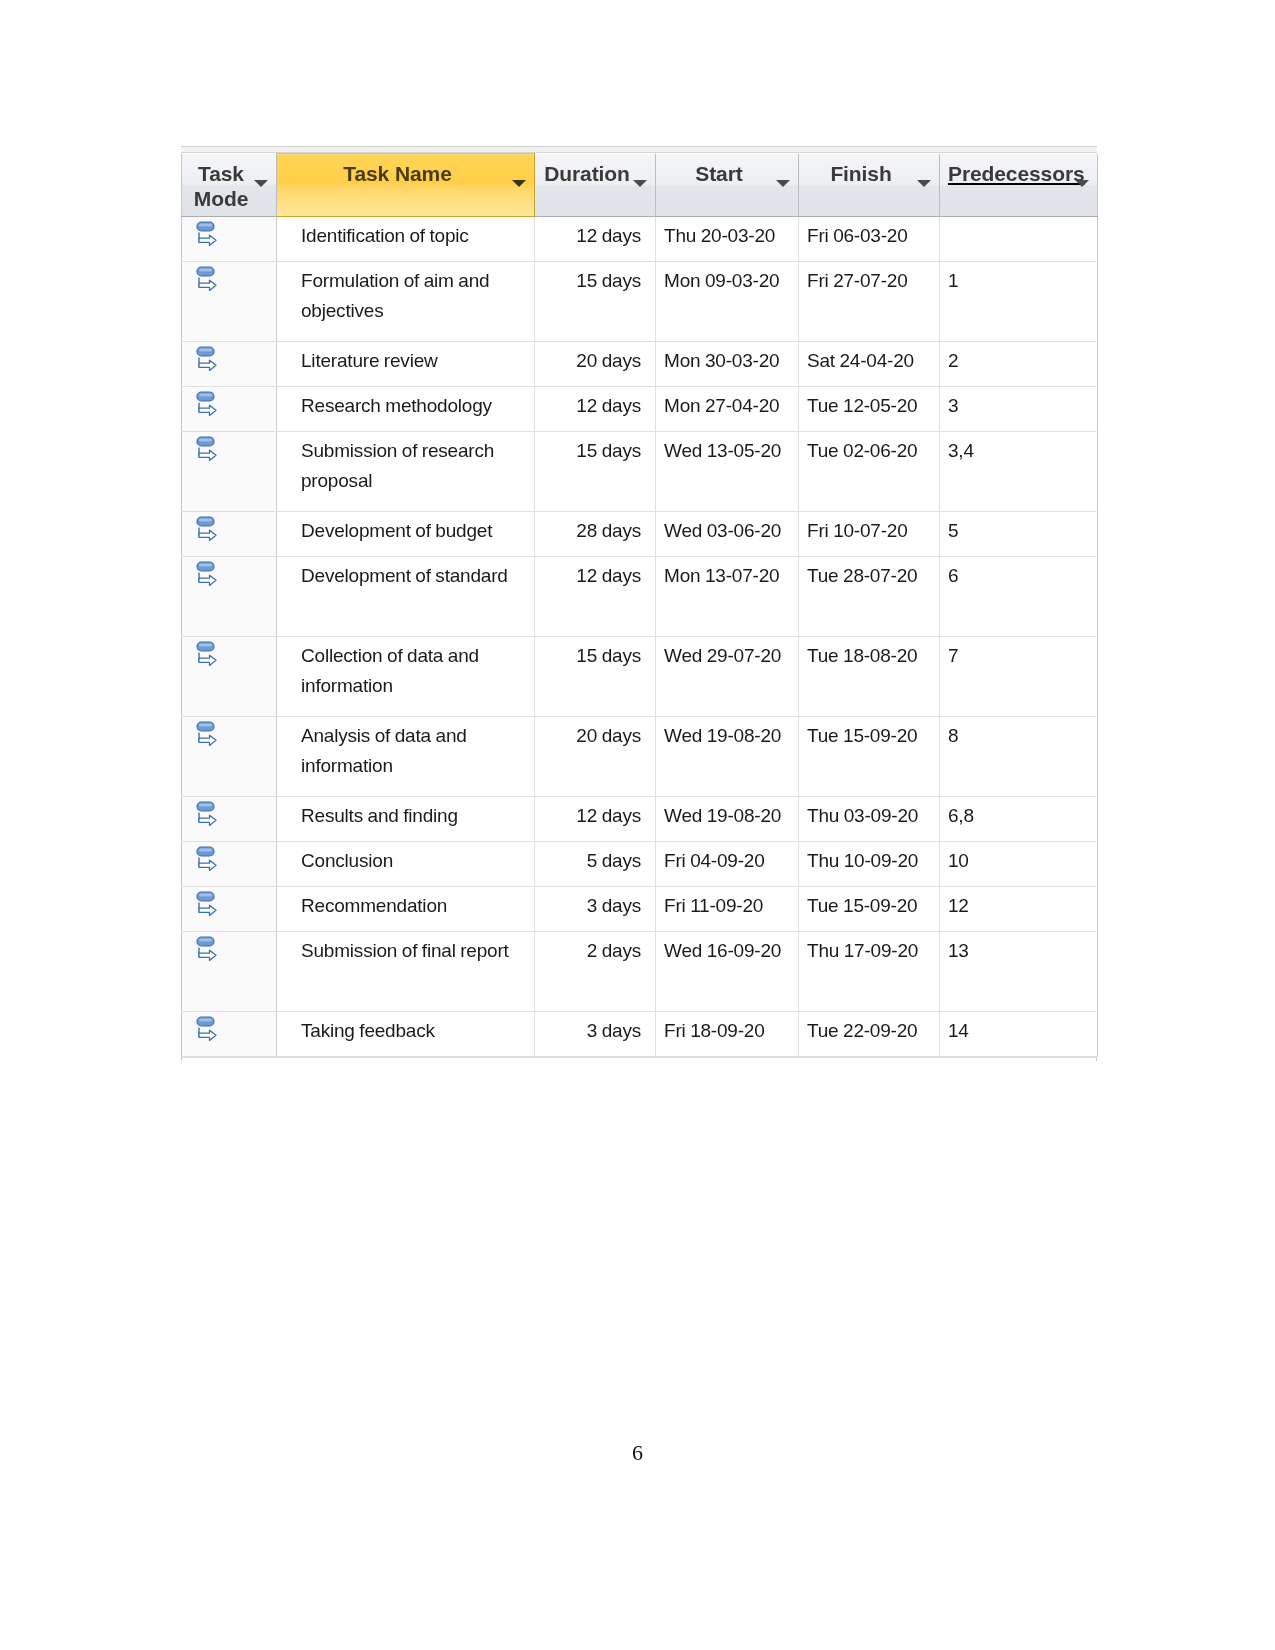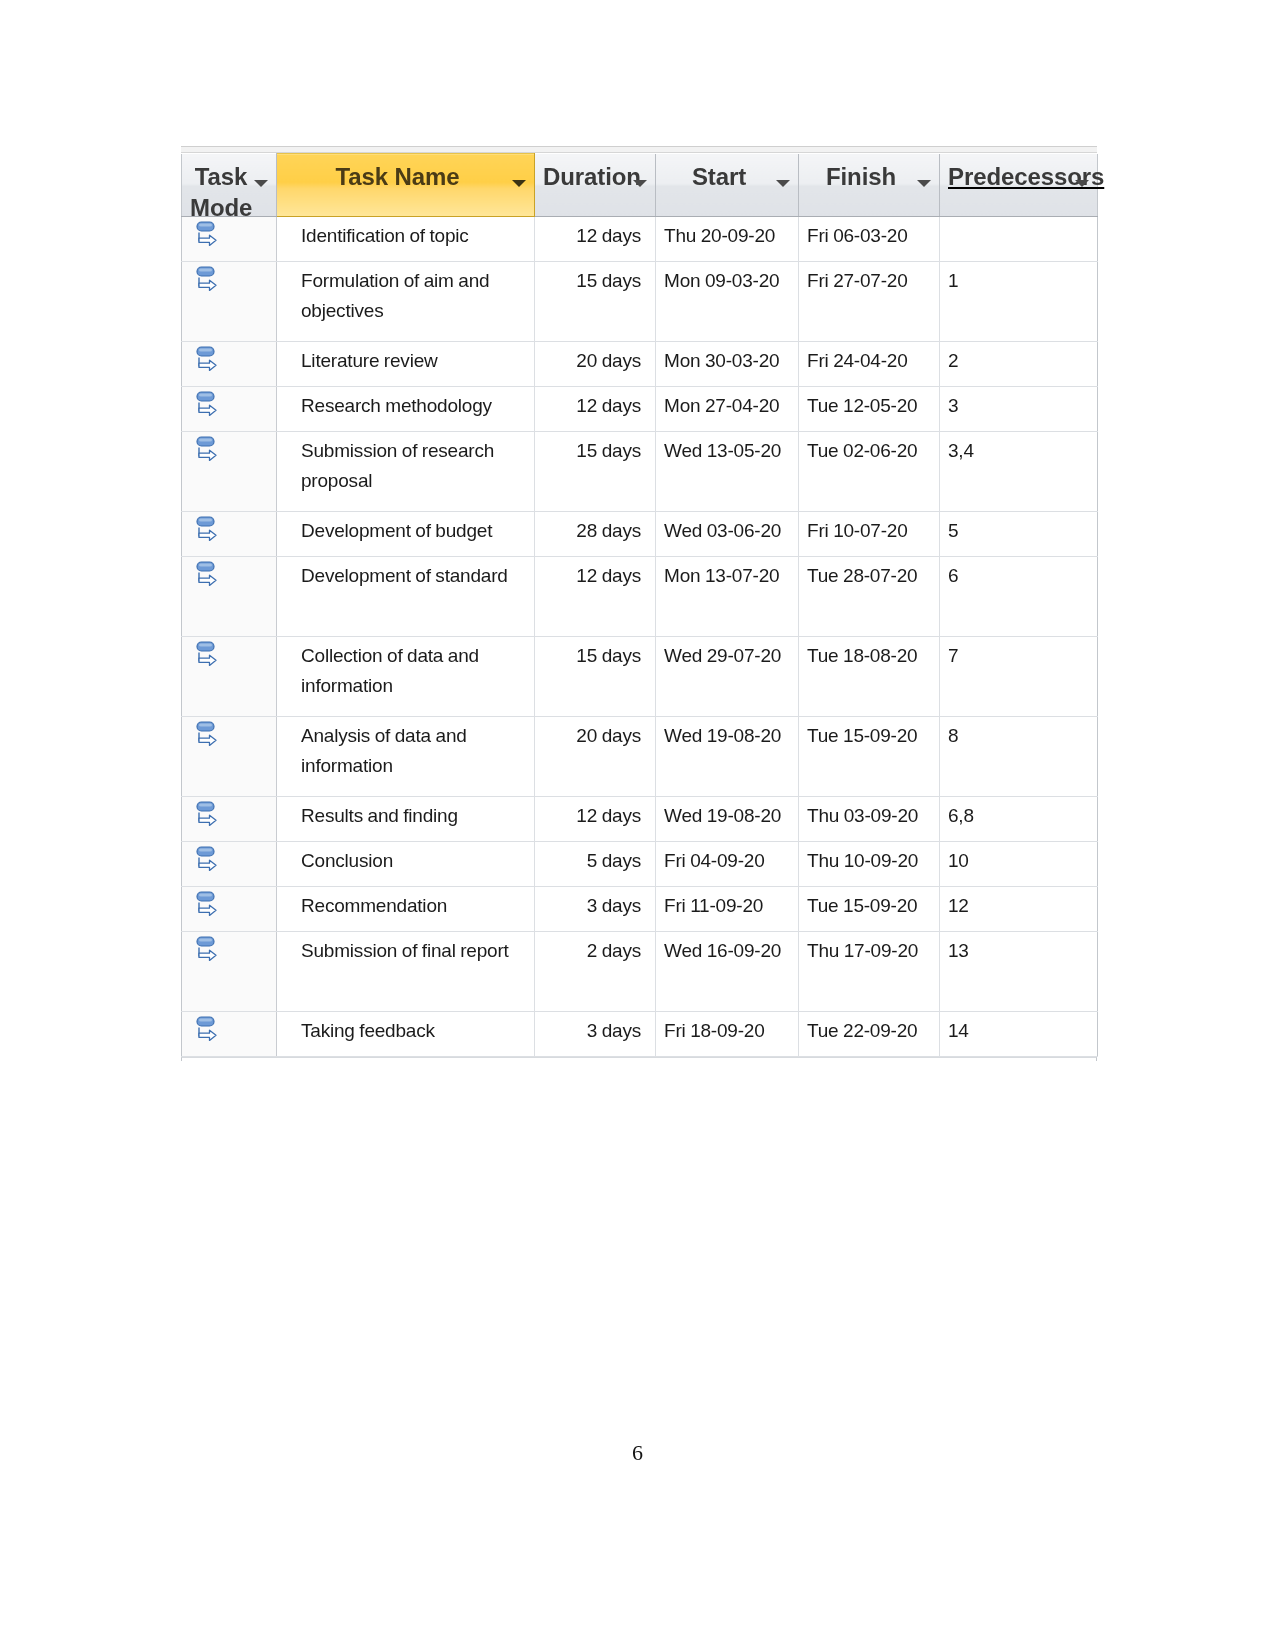--- a/index.html
+++ b/index.html
@@ -65,22 +65,22 @@
   thead th.last  { border-right: none; text-decoration: underline; }
 
   th .th-inner {
     position: relative;
     height: 62px;
     box-sizing: border-box;
     padding: 7px 24px 0 8px;
   }
   th .th-label {
     display: block;
-    font-size: 24px;
-    line-height: 31px;
+    font-size: 21px;
+    line-height: 25px;
     color: #3a3a3a;
     font-family: "Liberation Sans", "DejaVu Sans", sans-serif;
     white-space: pre-line;
     letter-spacing: -0.1px;
   }
   
   thead th.highlight {
     background: linear-gradient(to bottom, #ffd457 0%, #ffcf47 45%, #ffd76b 55%, #ffe79a 100%);
     border-right: 1px solid #c9a227;
     border-left: 1px solid #c9a227;
@@ -235,21 +235,21 @@
                 <path d="M4 18.2 L14.5 18.2 L14.5 15.2 L21 20.3 L14.5 25.4 L14.5 22.4 L4 22.4 Z" fill="#ffffff" stroke="#3d6fb0" stroke-width="1.3" stroke-linejoin="round"></path>
               </svg>
             </td>
             <td class="c-name">
               <span class="cell-text">Identification of topic</span>
             </td>
             <td class="c-dur">
               <span class="cell-text">12 days</span>
             </td>
             <td class="c-start">
-              <span class="cell-text">Thu 20-09-20</span>
+              <span class="cell-text">Thu 20-03-20</span>
             </td>
             <td class="c-finish">
               <span class="cell-text">Fri 06-03-20</span>
             </td>
             <td class="c-pred last">
               <span class="cell-text"></span>
             </td>
           </tr>
           <tr class="tall">
             <td class="c-mode">
@@ -288,21 +288,21 @@
             <td class="c-name">
               <span class="cell-text">Literature review</span>
             </td>
             <td class="c-dur">
               <span class="cell-text">20 days</span>
             </td>
             <td class="c-start">
               <span class="cell-text">Mon 30-03-20</span>
             </td>
             <td class="c-finish">
-              <span class="cell-text">Fri 24-04-20</span>
+              <span class="cell-text">Sat 24-04-20</span>
             </td>
             <td class="c-pred last">
               <span class="cell-text">2</span>
             </td>
           </tr>
           <tr>
             <td class="c-mode">
               <svg class="mode-icon" viewBox="0 0 26 30" xmlns="http://www.w3.org/2000/svg">
                 <rect x="2" y="2" width="17" height="9" rx="4.5" ry="4.5" fill="#6d9ad6" stroke="#3d6fb0" stroke-width="1.2"></rect>
                 <rect x="4" y="3.4" width="13" height="3" rx="1.7" ry="1.7" fill="#a8c6e8" opacity="0.85"></rect>

